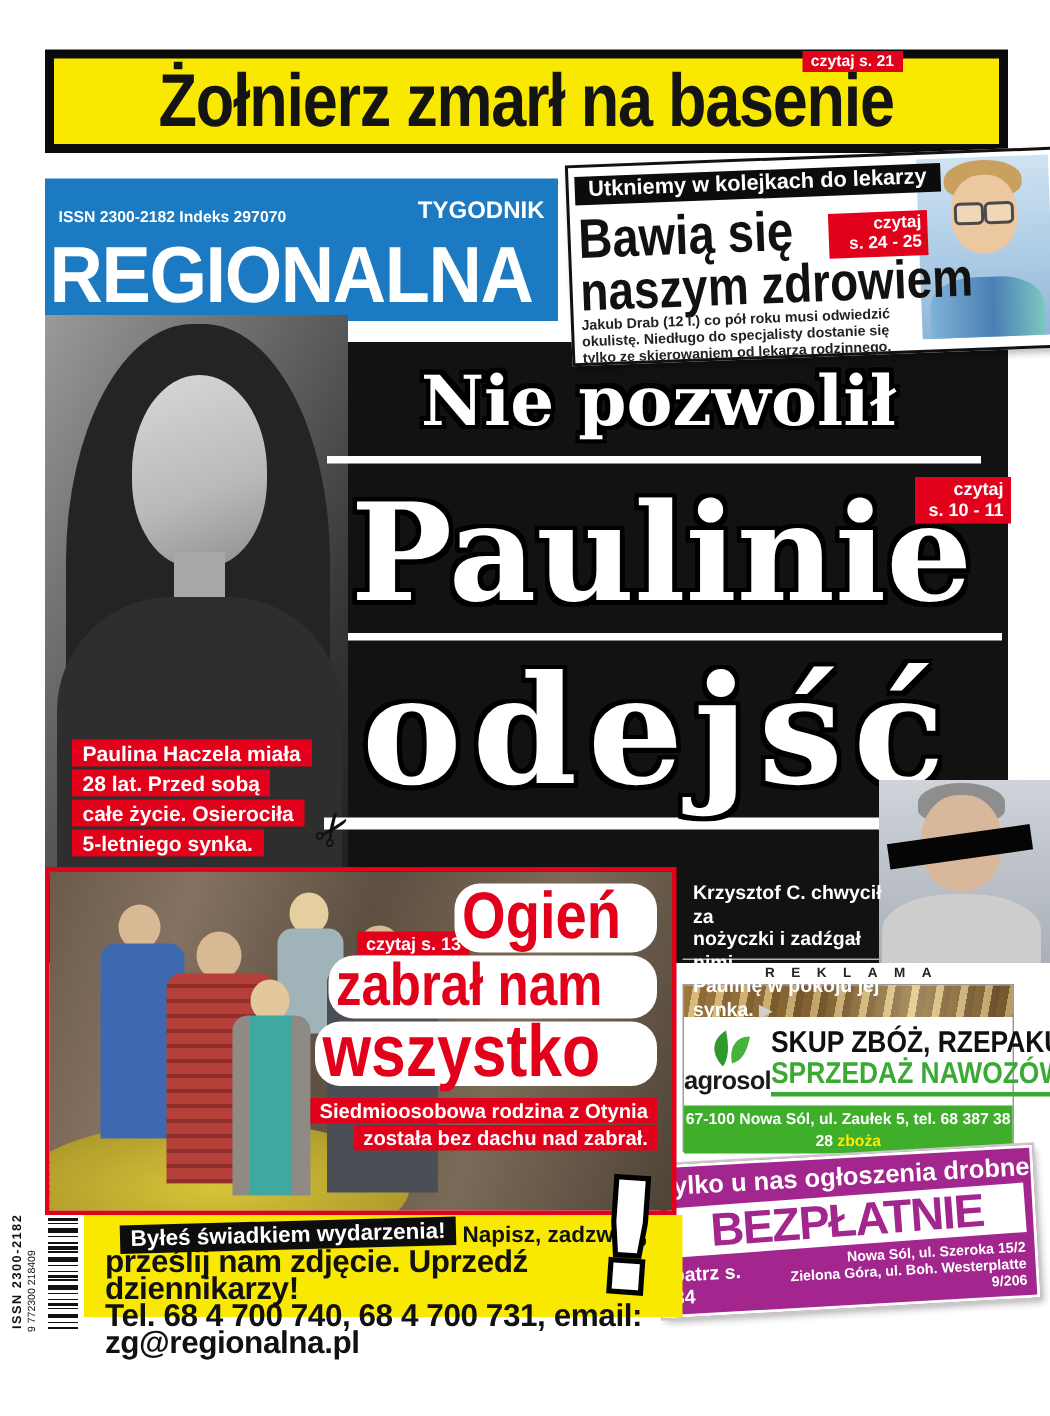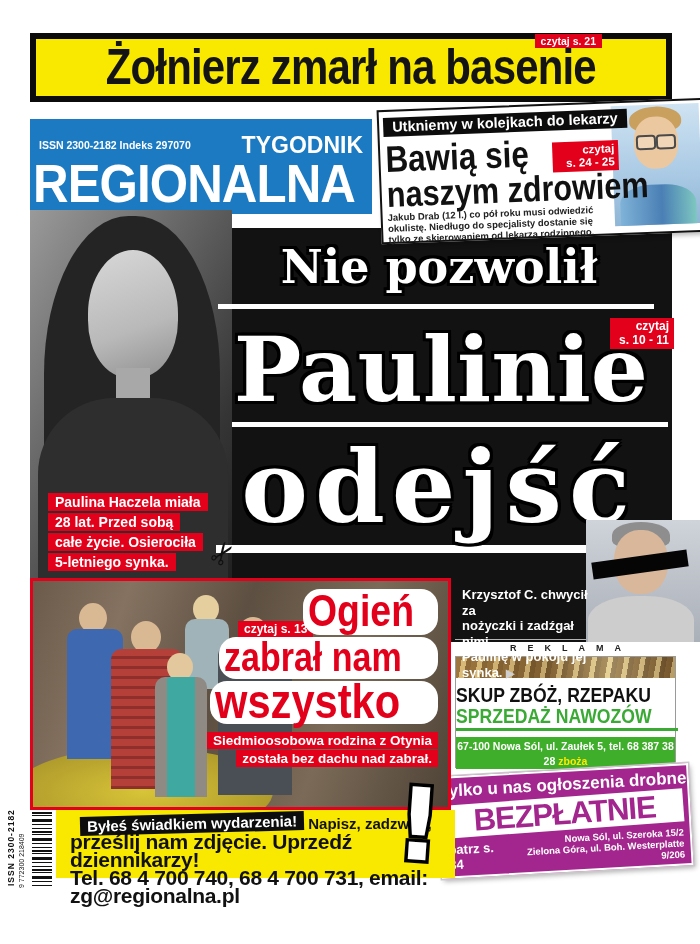--- a/index.html
+++ b/index.html
@@ -14,21 +14,21 @@
   .top-banner-inner{position:absolute;left:6px;top:6px;right:6px;bottom:6px;background:#f9e900;
      display:flex;align-items:flex-end;justify-content:center;}
   .top-banner-head{font-weight:bold;font-size:50px;color:#141414;letter-spacing:-1px;}
   .czytaj-sm{position:absolute;top:1px;right:70px;background:#e2001a;color:#fff;
      font-weight:bold;font-size:10.5px;padding:1px 6px;text-align:center;}
 
   
   .masthead{left:30px;top:119px;width:342px;height:95px;background:#1b7ac1;color:#fff;}
   .mh-issue{position:absolute;left:9px;top:7px;font-size:10.5px;font-weight:bold;white-space:nowrap;}
   .mh-issn{position:absolute;left:9px;top:20px;font-size:10.5px;font-weight:bold;}
-  .mh-tygodnik{position:absolute;right:9px;top:13px;font-size:23px;font-weight:bold;}
+  .mh-tygodnik{position:absolute;right:9px;top:13px;font-size:16px;font-weight:bold;}
   .mh-title{position:absolute;left:3px;top:34px;font-size:53px;font-weight:bold;letter-spacing:-1px;}
   .mh-title .condc{transform:scaleX(.93);transform-origin:0 50%;}
 
   
   .health-box{left:379px;top:104px;width:322px;height:130px;background:#fff;
      border:2px solid #111;transform:rotate(-2.2deg);box-shadow:2px 3px 4px rgba(0,0,0,.25);}
   .hb-kicker{position:absolute;left:4px;top:6px;background:#0c0c0c;color:#fff;
      font-weight:bold;font-size:14.5px;padding:1px 9px 2px;white-space:nowrap;}
   .hb-h1{position:absolute;left:5px;top:27px;font-size:37px;font-weight:bold;color:#111;}
   .hb-h2{position:absolute;left:5px;top:62px;font-size:36px;font-weight:bold;color:#111;}
@@ -282,20 +282,27 @@
         <span>została bez dachu nad zabrał.</span>
       </div>
     </div>
   </div>
 
   <div class="abs rek-rule"></div>
   <div class="abs rek-label">REKLAMA</div>
   <div class="abs ad-box">
     <div class="ad-wheat"></div>
     <div class="ad-mid">
+      <div class="ad-logo">
+        <svg class="ad-leaf" width="34" height="26" viewBox="0 0 34 26">
+          <path d="M14 26 C6 18 6 8 16 2 C18 12 18 20 14 26 Z" fill="#2f9a2b"></path>
+          <path d="M20 24 C18 14 22 6 32 6 C30 16 27 22 20 24 Z" fill="#45b33c"></path>
+        </svg>
+        <div class="ad-brand">agrosol</div>
+      </div>
       <div class="ad-txt">
         <div class="ad-l1"><span class="cond">SKUP ZBÓŻ, RZEPAKU</span></div>
         <div><span class="ad-l2"><span class="cond">SPRZEDAŻ NAWOZÓW</span></span></div>
       </div>
     </div>
     <div class="ad-green">
       <div><span>67-100 Nowa Sól, ul. Zaułek 5, tel. 68 387 38 28 </span><span class="hl-yel">zboża</span></div>
       <div><span>lub 68 387 43 14 </span><span class="hl-yel">nawozy</span><span>, www.agrosol.pl</span></div>
     </div>
   </div>

